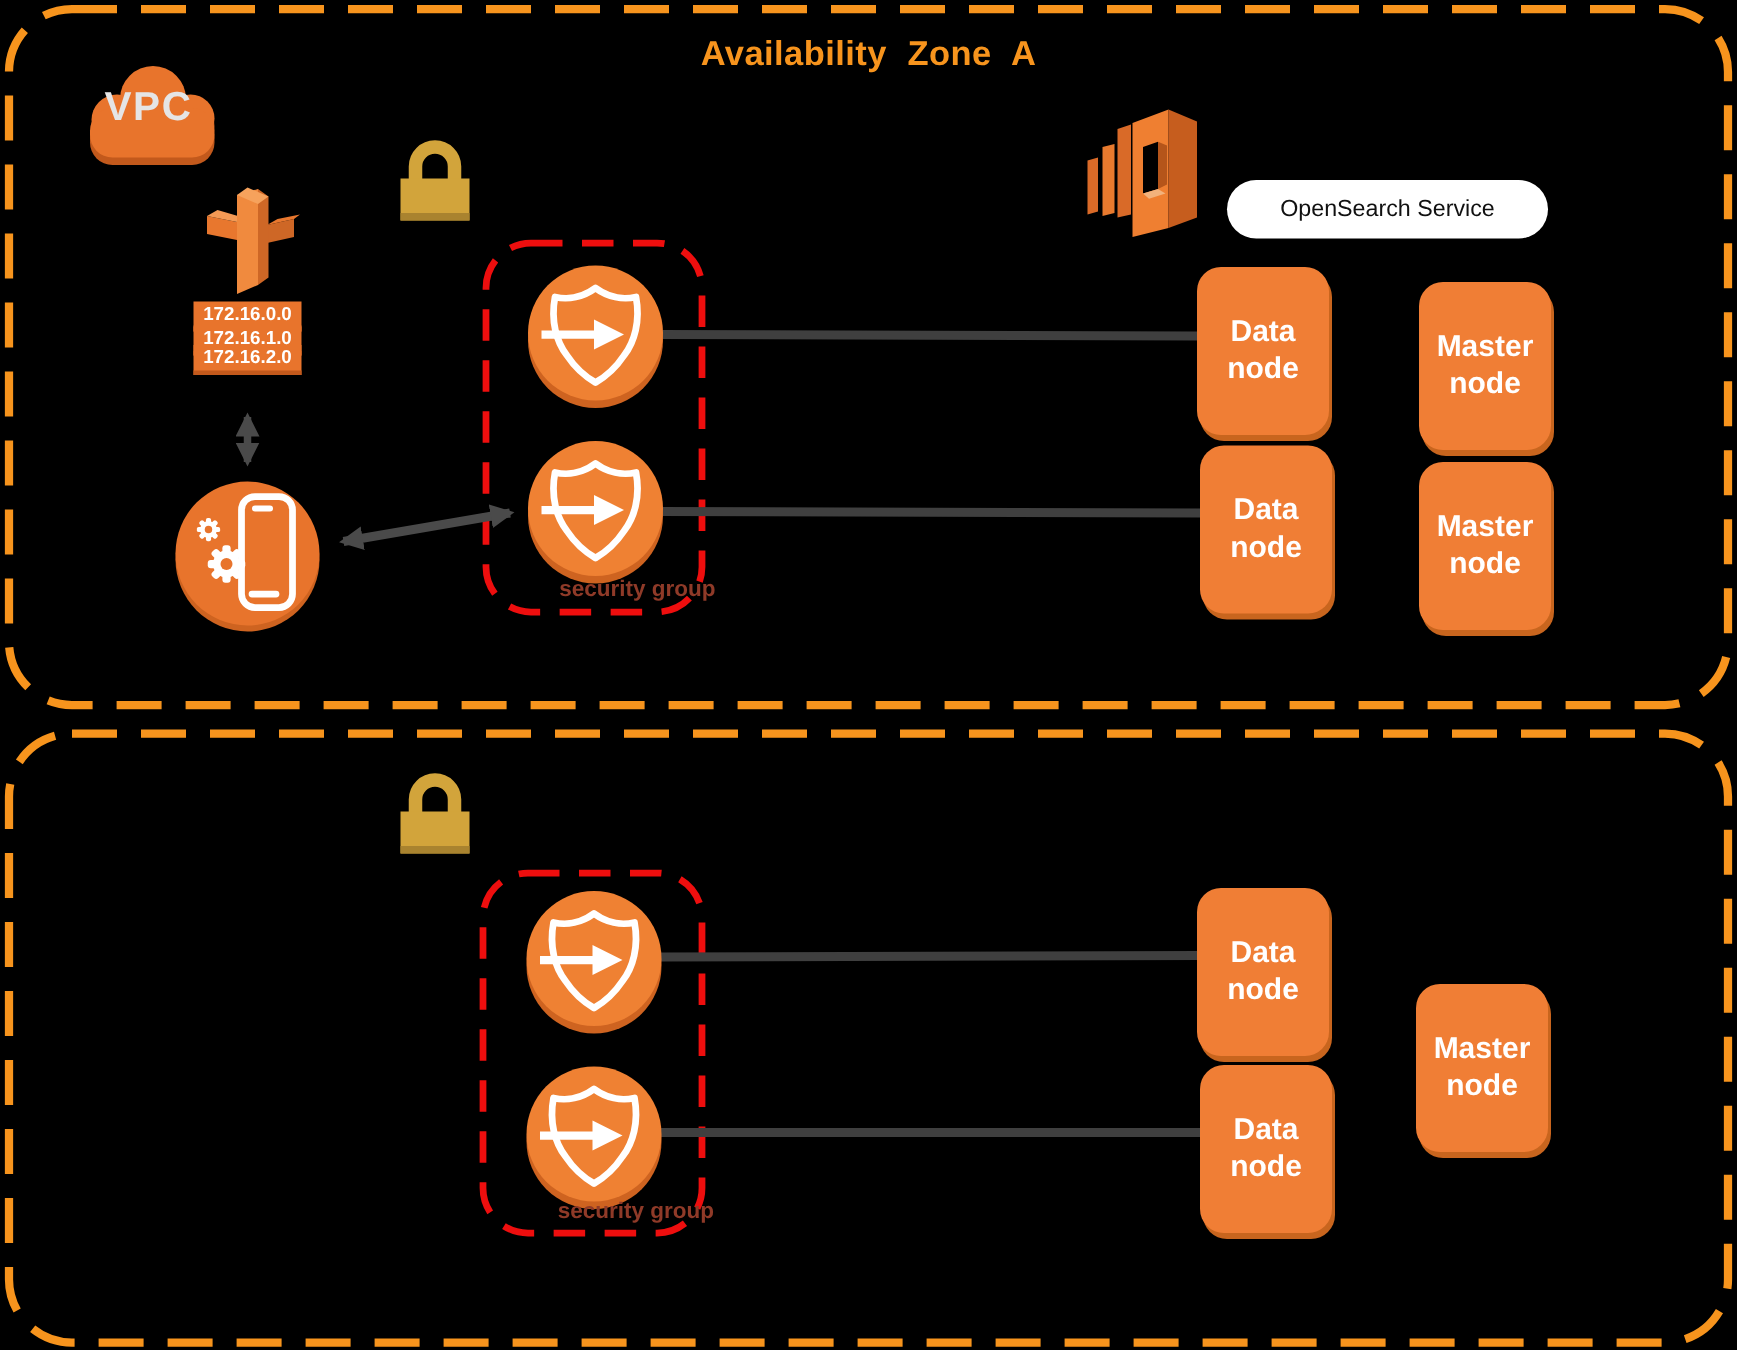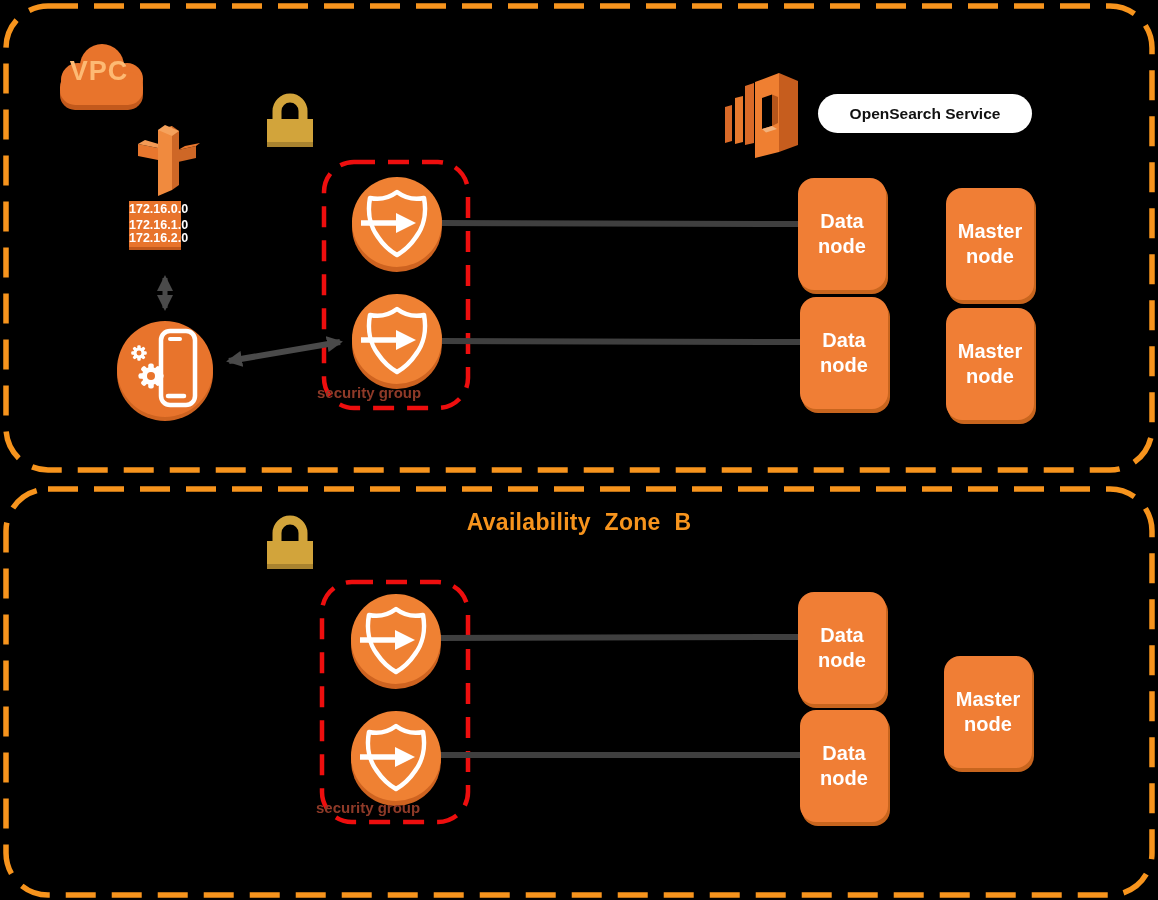--- a/index.html
+++ b/index.html
@@ -8,36 +8,36 @@
     font-family:"Liberation Sans", sans-serif; overflow:hidden;
   }
   .layer { position:absolute; left:0; top:0; }
   .zone-title {
     position:absolute; left:0; width:1158px; text-align:center;
     color:#F7941D; font-weight:bold; font-size:23px; word-spacing:7px;
     letter-spacing:0.3px;
   }
   .vpc-label {
     position:absolute; left:59px; top:56px; width:80px; text-align:center;
-    color:#fdba74; font-weight:bold; font-size:27px; letter-spacing:1px;
+    color:#e5e5e5; font-weight:bold; font-size:27px; letter-spacing:1px;
   }
   .subnet {
-    position:absolute; left:129px; width:52px; height:17px;
+    position:absolute; left:129px; width:72px; height:17px;
     background:#E8742C; border-bottom:3px solid #C2591C;
     color:#FFFFFF; font-weight:bold; font-size:12.5px; line-height:17px;
     text-align:center;
   }
   .sg-label {
-    position:absolute; width:160px; text-align:left;
+    position:absolute; width:160px; text-align:right;
     color:#8F3A28; font-weight:bold; font-size:15px;
   }
   .os-pill {
-    position:absolute; left:818px; top:94px; width:214px; height:39px;
+    position:absolute; left:818px; top:120px; width:214px; height:39px;
     background:#FFFFFF; border-radius:20px; color:#111111;
-    font-weight:bold; font-size:15.5px;
+    font-weight:normal; font-size:15.5px;
     display:flex; align-items:center; justify-content:center;
   }
   .node {
     position:absolute; width:88px; height:112px;
     background:#F07E35; border-radius:16px;
     box-shadow:2px 4px 0 #C8651E;
     color:#FFFFFF; font-weight:bold; font-size:20px; line-height:1.25;
     display:flex; align-items:center; justify-content:center;
     text-align:center; padding:0 8px; box-sizing:border-box;
   }
@@ -150,21 +150,21 @@
       <polygon points="10,47 17,45 17,81 10,83" fill="#D96A28"></polygon>
       <polygon points="20,38 28,36 28,82 20,84" fill="#E87A2E"></polygon>
       <polygon points="30,26 39,23 39,83 30,85" fill="#D96A28"></polygon>
       <path d="M40,22 L64,13 L64,92 L40,98 Z M47,38 L57,34.5 L57,66 L47,69 Z" fill="#EF7F31" fill-rule="evenodd"></path>
       <polygon points="64,13 83,21 83,85 64,92" fill="#C65D1E"></polygon>
       <polygon points="57,34.5 63,37 63,63 57,66" fill="#B5551A"></polygon>
       <polygon points="47,69 57,66 62,69 51,72.5" fill="#F2B27C"></polygon>
     </g>
   </svg>
 
-  <div class="zone-title" style="top:509px">Availability Zone B</div>
+  <div class="zone-title" style="top:22px">Availability Zone A</div>
 
   <div class="vpc-label">VPC</div>
 
   <div class="subnet" style="top:201px">172.16.0.0</div>
   <div class="subnet" style="top:217px">172.16.1.0</div>
   <div class="subnet" style="top:230px">172.16.2.0</div>
 
   <div class="sg-label" style="left:317px; top:384px">security group</div>
   <div class="sg-label" style="left:316px; top:799px">security group</div>
 

